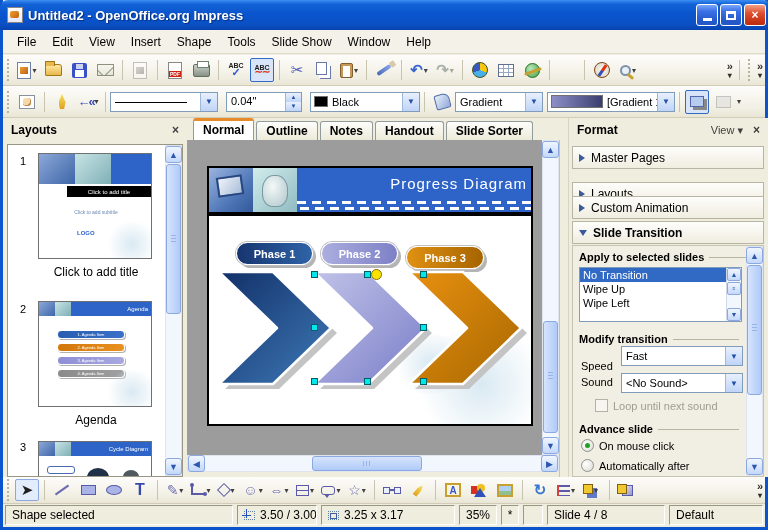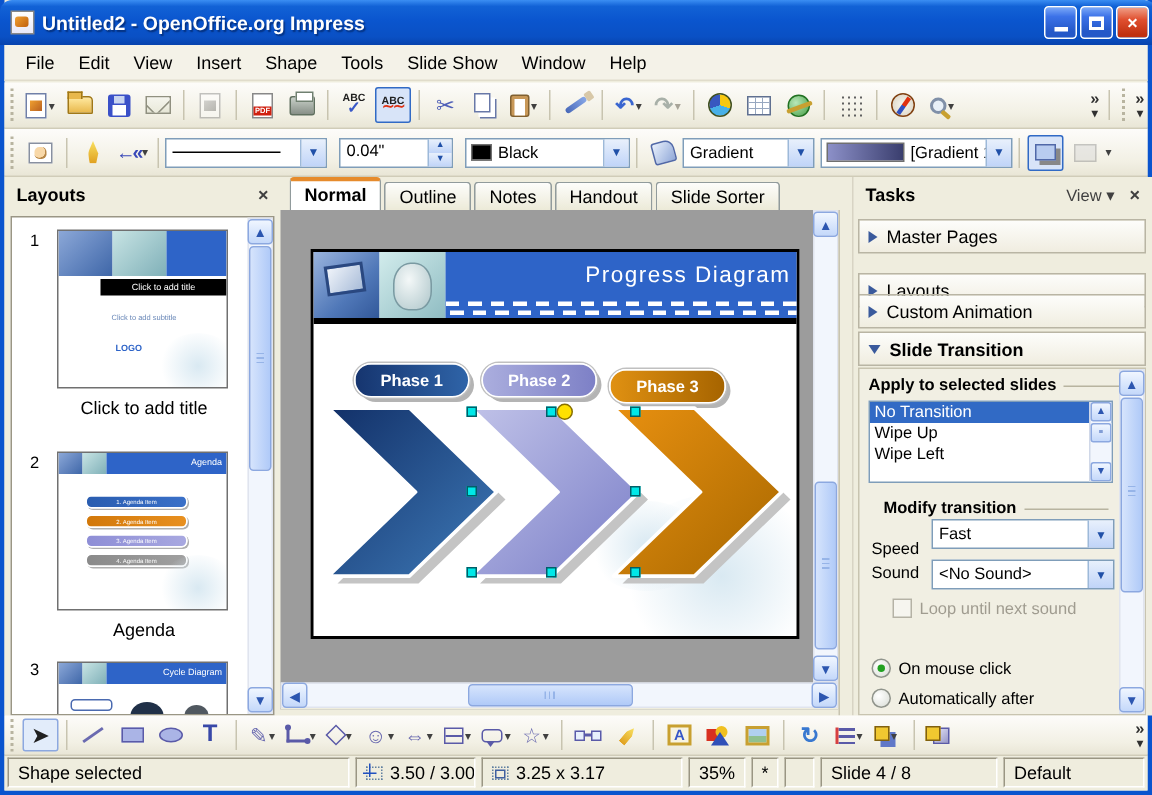--- a/index.html
+++ b/index.html
@@ -112,21 +112,21 @@
   .sb-track { background:#F2F6FD; border:1px solid #E0E4EE; }
   .sb-btn { position:absolute; width:17px; height:17px; background:linear-gradient(180deg,#F0F6FF,#C4D8FA); border:1px solid #8CA8E0; border-radius:3px; color:#2C56B0; font-size:9px; display:flex; align-items:center; justify-content:center; }
   .sb-thumb { position:absolute; background:linear-gradient(90deg,#D6E4FC,#B0CAF8); border:1px solid #8CA8E0; border-radius:3px; }
   .sb-thumb.h { background:linear-gradient(180deg,#D6E4FC,#B0CAF8); }
   .sb-grip { position:absolute; left:4px; right:4px; height:8px; background:repeating-linear-gradient(180deg,#96B4E8 0 1px,transparent 1px 3px); }
   .sb-grip.h { left:auto; right:auto; top:4px; bottom:4px; width:8px; height:auto; background:repeating-linear-gradient(90deg,#96B4E8 0 1px,transparent 1px 3px); }
 
   
   #centerview { left:184px; top:118px; width:381px; height:359px; }
   #tabbar { left:0; top:0; width:381px; height:22px; background:#EFEDDE; display:flex; align-items:flex-end; padding-left:6px; gap:2px; }
-  .tab { height:19px; border:1px solid #919B9C; border-bottom:none; border-radius:3px 3px 0 0; background:linear-gradient(180deg,#FDFDFB,#ECEAD8); font-size:12px; padding:2px 9px 0; color:#000; }
+  .tab { height:19px; border:1px solid #919B9C; border-bottom:none; border-radius:3px 3px 0 0; background:linear-gradient(180deg,#FDFDFB,#ECEAD8); font-size:12px; padding:2px 9px 0; color:#000;font-weight:bold; }
   .tab.active { background:#fff; height:22px; font-weight:bold; border-top:3px solid #E68B2C; padding-top:2px; position:relative; z-index:2; }
   #workspace { left:0; top:22px; width:372px; height:333px; background:#9C9C9C; overflow:hidden; }
   #beigestrip-r { left:372px; top:22px; width:9px; height:337px; background:#EFEDDE; border-left:1px solid #C8C4B0; }
 
   #theslide { left:20px; top:26px; width:326px; height:260px; background:#fff; border:2px solid #000; overflow:hidden; }
   .sl-img1 { left:0; top:0; width:44px; height:44px; background:linear-gradient(135deg,#9AB4DE 0%,#5078B8 60%,#32589A 100%); }
   .sl-img1::after { content:""; position:absolute; left:8px; top:8px; width:22px; height:16px; background:linear-gradient(135deg,#F0F4FA,#A8BCD8); border:2px solid #2A4880; transform:rotate(-8deg); }
   .sl-img2 { left:44px; top:0; width:44px; height:44px; background:linear-gradient(135deg,#D2ECEC 0%,#8FBCC2 100%); }
   .sl-img2::after { content:""; position:absolute; left:9px; top:7px; width:24px; height:30px; background:radial-gradient(ellipse at 40% 35%,#F4F8F8,#AEC6CA); border:1px solid #7A9AA2; border-radius:45% 45% 40% 40%; }
   .sl-bluebar { left:88px; top:0; width:238px; height:30px; background:#2E64C8; color:#fff; font-size:15px; display:flex; align-items:center; justify-content:flex-end; padding-right:8px; letter-spacing:1px; }
@@ -522,21 +522,21 @@
           </span>
         <span class="sb-btn" style="right:0;top:-1px">▶</span>
       </div>
       <div class="abs" style="left:0;top:332px;width:372px;height:5px;background:#EFEDDE"></div>
     </div>
     <div id="beigestrip-r" class="abs"></div>
   </div>
 
   <div id="taskspanel" class="abs">
     <div class="panelhead">
-      <span>Tasks</span>
+      <span>Format</span>
       <span class="phx" style="font-weight:normal;font-size:11px"><span>View</span> ▾</span>
       <span style="font-weight:bold;color:#404040;margin-left:10px;font-size:12px">×</span>
     </div>
     <div class="tsection" style="top:28px">
       <span class="tri-r"></span>
       <span>Master Pages</span>
     </div>
     <div class="tsection" style="top:64px">
       <span class="tri-r"></span>
       <span>Layouts</span>
@@ -557,37 +557,38 @@
         <div class="litem sel">No Transition</div>
         <div class="litem">Wipe Up</div>
         <div class="litem">Wipe Left</div>
         <div class="lbsb">
           <span class="b" style="top:0">▲</span>
           <span class="b" style="top:14px;font-size:5px;line-height:4px;padding-top:3px">≡</span>
           <span class="b" style="bottom:0">▼</span>
         </div>
       </div>
 
-      <div class="grouphead" style="position:absolute;left:10px;right:18px;top:82px">Modify transition</div>
+      <div class="grouphead" style="position:absolute;left:0;right:18px;top:82px">Modify transition</div>
 
       <span class="rowl" style="top:114px">Speed</span>
       <div class="combo tcombo" style="top:100px">
         <span class="val">Fast</span>
         <span class="cbtn">▼</span>
       </div>
 
       <span class="rowl" style="top:130px">Sound</span>
       <div class="combo tcombo" style="top:127px">
         <span class="val">&lt;No Sound&gt;</span>
         <span class="cbtn">▼</span>
       </div>
 
       <span class="cb" style="top:153px"></span>
       <span class="cblabel" style="top:154px">Loop until next sound</span>
 
+      <div class="grouphead" style="position:absolute;left:0;right:18px;top:172px">Advance slide</div>
 
       <span class="radio on" style="top:193px"></span>
       <span class="radiolabel" style="top:194px">On mouse click</span>
       <span class="radio" style="top:213px"></span>
       <span class="radiolabel" style="top:214px">Automatically after</span>
 
       <div class="abs sb-track" style="right:0;top:0;width:17px;height:230px">
         <span class="sb-btn" style="left:-1px;top:0">▲</span>
         <span class="sb-thumb" style="left:0;top:18px;width:15px;height:130px">
             <span class="sb-grip" style="top:58px"></span>

